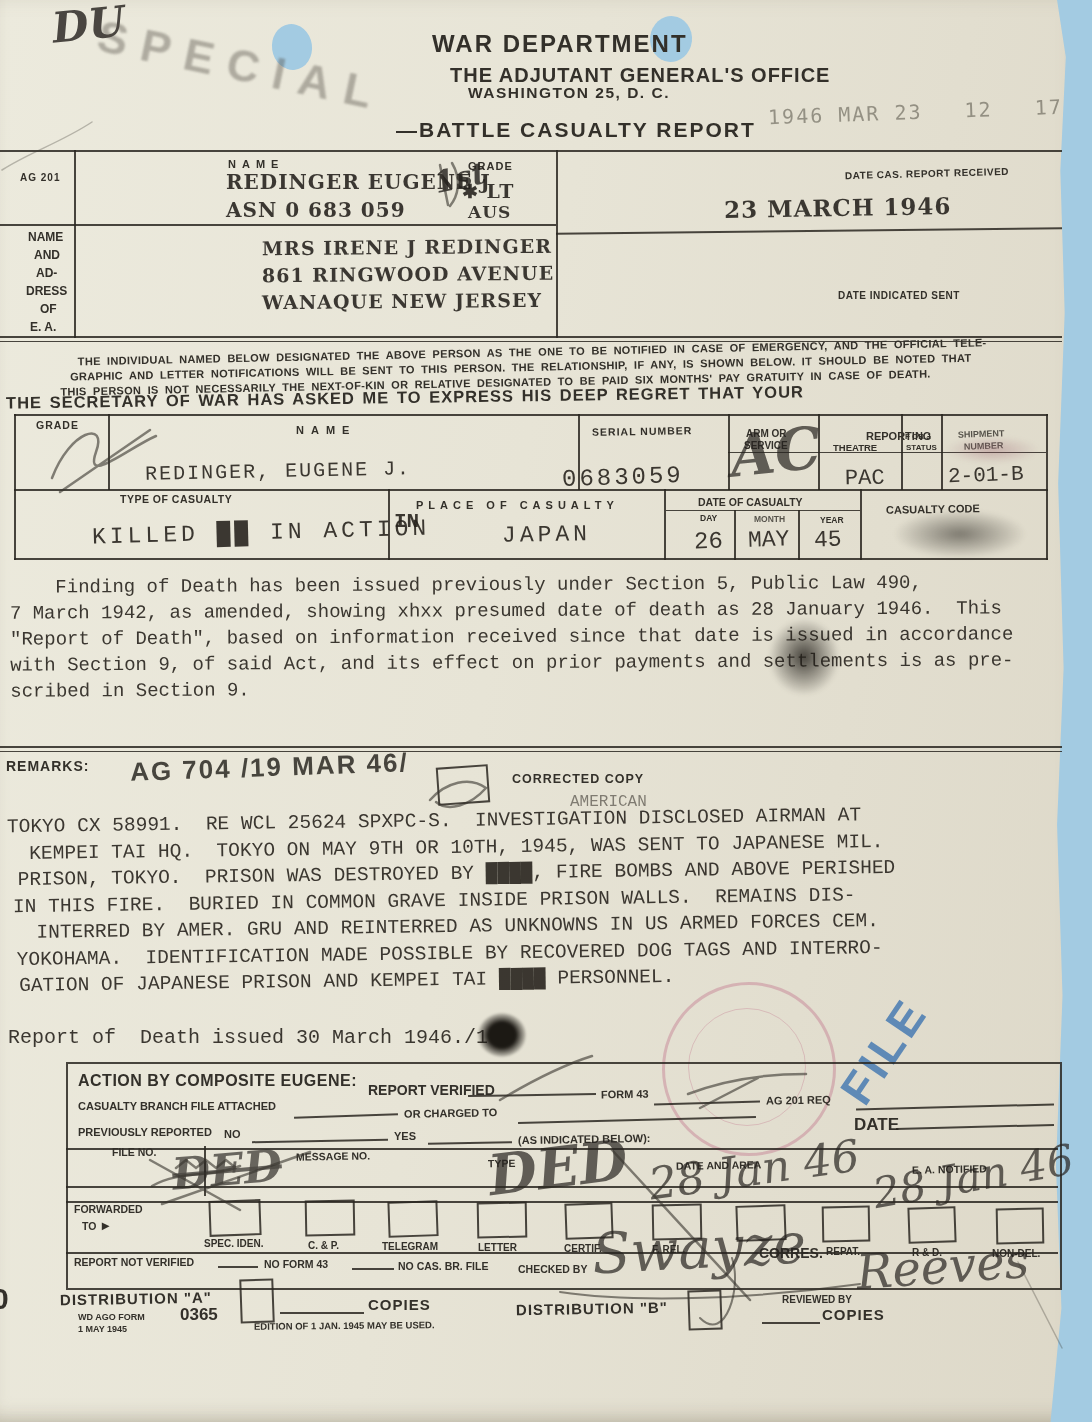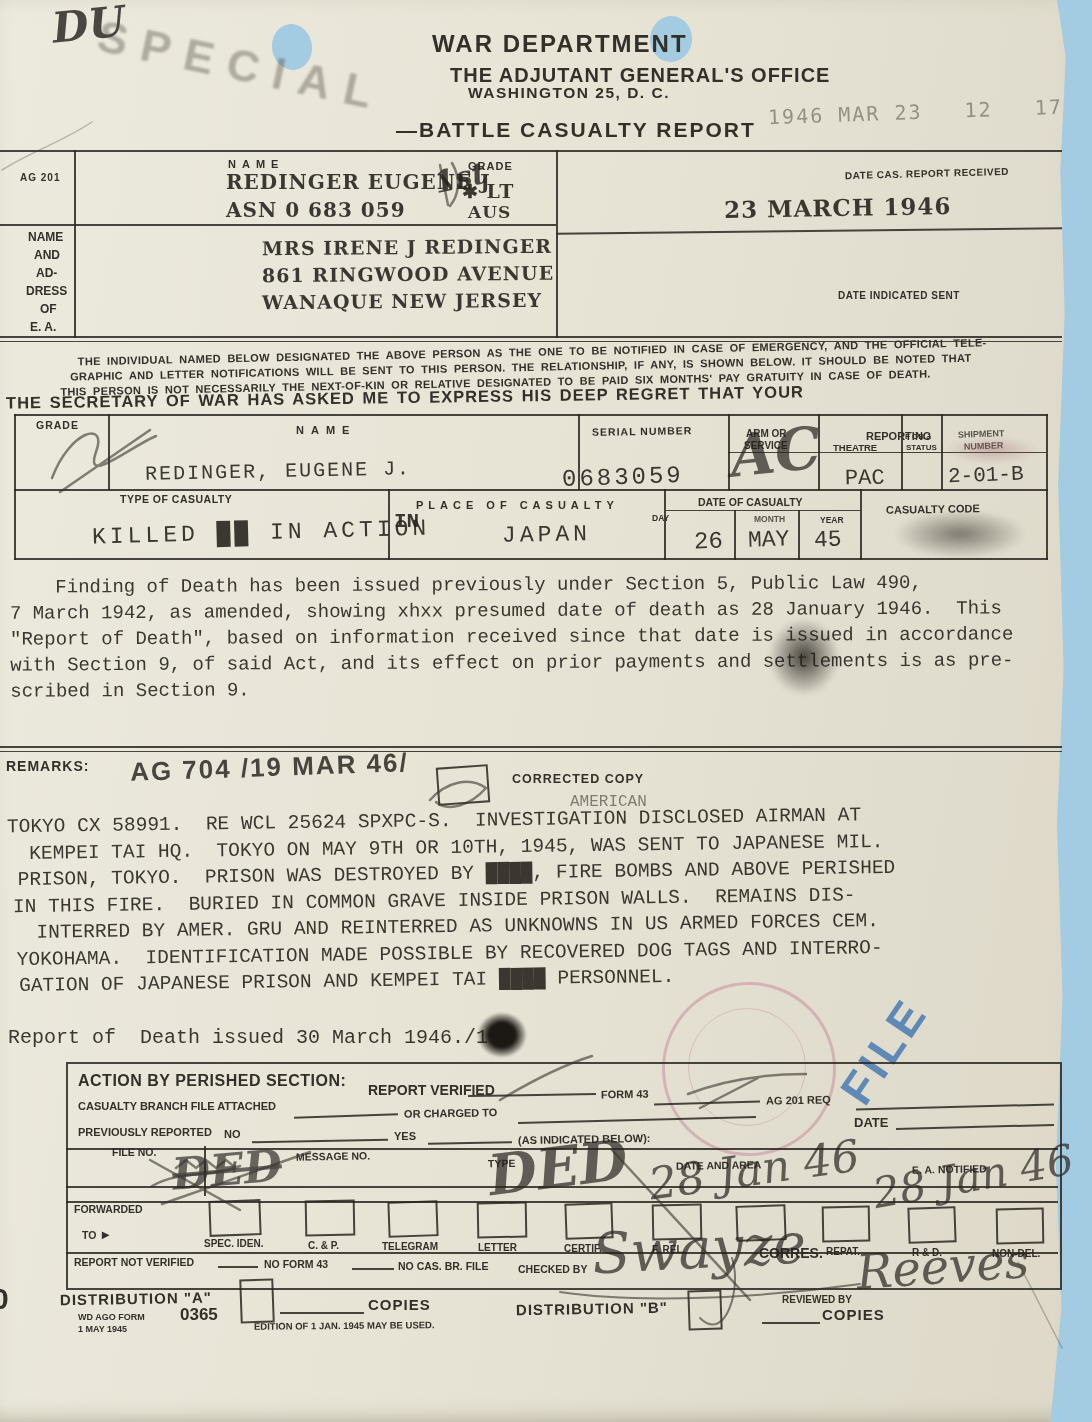--- a/index.html
+++ b/index.html
@@ -107,21 +107,21 @@
 <div class="abs rule" style="left:388px;top:489px;width:2px;height:71px;"></div>
 <div class="abs rule" style="left:664px;top:489px;width:2px;height:71px;"></div>
 <div class="abs rule" style="left:860px;top:489px;width:2px;height:71px;"></div>
 <div class="abs rule" style="left:666px;top:510px;width:194px;height:1px;"></div>
 <div class="abs rule" style="left:734px;top:510px;width:1.5px;height:50px;"></div>
 <div class="abs rule" style="left:798px;top:510px;width:1.5px;height:50px;"></div>
 <div class="abs rule" style="left:14px;top:558px;width:1034px;height:2px;"></div>
 <div class="abs lbl" style="left:120px;top:493px;font-size:10.5px;letter-spacing:.5px;">TYPE OF CASUALTY</div>
 <div class="abs lbl" style="left:416px;top:499px;font-size:11px;letter-spacing:5px;">PLACE OF CASUALTY</div>
 <div class="abs lbl" style="left:698px;top:496px;font-size:10.5px;">DATE OF CASUALTY</div>
-<div class="abs lbl" style="left:652px;top:513px;font-size:8.5px;">DAY</div>
+<div class="abs lbl" style="left:700px;top:513px;font-size:8.5px;">DAY</div>
 <div class="abs lbl" style="left:754px;top:514px;font-size:8.5px;opacity:.8;">MONTH</div>
 <div class="abs lbl" style="left:820px;top:515px;font-size:8.5px;">YEAR</div>
 <div class="abs lbl" style="left:886px;top:503px;font-size:11px;transform:rotate(-1deg);">CASUALTY CODE</div>
 <div class="abs typed" style="left:92px;top:520px;font-size:23px;letter-spacing:4px;transform:rotate(-1.5deg);">KILLED ██ IN ACTION</div>
 <div class="abs typed" style="left:394px;top:510px;font-size:21px;font-weight:bold;">IN</div>
 <div class="abs typed" style="left:502px;top:522px;font-size:23px;letter-spacing:4px;transform:rotate(-1deg);">JAPAN</div>
 <div class="abs typed" style="left:694px;top:528px;font-size:24px;transform:rotate(-2deg);">26</div>
 <div class="abs typed" style="left:748px;top:527px;font-size:23px;transform:rotate(-2deg);">MAY</div>
 <div class="abs typed" style="left:814px;top:527px;font-size:23px;transform:rotate(-2deg);">45</div>
 <div class="abs smudge" style="left:895px;top:510px;width:130px;height:48px;background:radial-gradient(rgba(45,42,36,.55),rgba(45,42,36,0) 72%);"></div>
@@ -153,32 +153,32 @@
 </div>
 
 <div class="abs" style="left:662px;top:982px;width:168px;height:168px;border:3px solid rgba(187,95,125,.35);border-radius:50%;"></div>
 <div class="abs" style="left:688px;top:1008px;width:116px;height:116px;border:1.5px solid rgba(187,95,125,.28);border-radius:50%;"></div>
 <div class="abs lbl" style="left:826px;top:1024px;font-size:46px;letter-spacing:4px;color:rgba(58,114,176,.78);transform:rotate(-56deg);">FILE</div>
 
 <div class="abs typed" style="left:8px;top:1026px;font-size:20px;">Report of  Death issued 30 March 1946./1</div>
 <div class="abs smudge" style="left:478px;top:1013px;width:48px;height:44px;background:radial-gradient(#1c1914 40%,rgba(28,25,20,0) 75%);filter:blur(1px);"></div>
 
 <div class="abs" style="left:66px;top:1062px;width:992px;height:224px;border:2px solid rgba(42,39,33,.85);"></div>
-<div class="abs lbl" style="left:78px;top:1072px;font-size:16px;letter-spacing:.5px;">ACTION BY PERISHED SECTION:</div>
+<div class="abs lbl" style="left:78px;top:1072px;font-size:16px;letter-spacing:.5px;">ACTION BY COMPOSITE EUGENE:</div>
 <div class="abs lbl" style="left:368px;top:1082px;font-size:14px;">REPORT VERIFIED</div>
 <div class="abs rule" style="left:468px;top:1094px;width:128px;height:1.5px;transform:rotate(-1deg);"></div>
 <div class="abs lbl" style="left:601px;top:1088px;font-size:11px;transform:rotate(-1deg);">FORM 43</div>
 <div class="abs rule" style="left:654px;top:1102px;width:106px;height:1.5px;transform:rotate(-1.5deg);"></div>
 <div class="abs lbl" style="left:766px;top:1094px;font-size:11px;transform:rotate(-1deg);">AG 201 REQ</div>
 <div class="abs rule" style="left:856px;top:1106px;width:198px;height:1.5px;transform:rotate(-1.5deg);"></div>
 <div class="abs lbl" style="left:78px;top:1100px;font-size:11px;">CASUALTY BRANCH FILE ATTACHED</div>
 <div class="abs rule" style="left:294px;top:1115px;width:104px;height:1.5px;transform:rotate(-2deg);"></div>
 <div class="abs lbl" style="left:404px;top:1107px;font-size:11px;transform:rotate(-1deg);">OR CHARGED TO</div>
 <div class="abs rule" style="left:518px;top:1119px;width:238px;height:1.5px;transform:rotate(-1.5deg);"></div>
-<div class="abs lbl" style="left:854px;top:1115px;font-size:13px;">DATE</div>
+<div class="abs lbl" style="left:854px;top:1115px;font-size:17px;">DATE</div>
 <div class="abs rule" style="left:896px;top:1126px;width:158px;height:1.5px;transform:rotate(-1.5deg);"></div>
 <div class="abs lbl" style="left:78px;top:1126px;font-size:11px;">PREVIOUSLY REPORTED</div>
 <div class="abs lbl" style="left:224px;top:1128px;font-size:11px;">NO</div>
 <div class="abs rule" style="left:252px;top:1140px;width:136px;height:1.5px;transform:rotate(-1deg);"></div>
 <div class="abs lbl" style="left:394px;top:1130px;font-size:11px;">YES</div>
 <div class="abs rule" style="left:428px;top:1142px;width:84px;height:1.5px;transform:rotate(-1deg);"></div>
 <div class="abs lbl" style="left:518px;top:1133px;font-size:11px;transform:rotate(-1deg);">(AS INDICATED BELOW):</div>
 
 <div class="abs rule" style="left:66px;top:1148px;width:992px;height:1.5px;"></div>
 <div class="abs lbl" style="left:112px;top:1146px;font-size:10.5px;">FILE NO.</div>
@@ -190,21 +190,21 @@
 
 <div class="abs hand" style="left:172px;top:1144px;font-size:44px;font-weight:bold;text-decoration:line-through;transform:rotate(-5deg);opacity:.8;">DED</div>
 <div class="abs hand" style="left:488px;top:1134px;font-size:56px;font-weight:bold;transform:rotate(-7deg);opacity:.85;">DED</div>
 <div class="abs hand" style="left:648px;top:1144px;font-size:44px;transform:rotate(-8deg);opacity:.85;">28 Jan 46</div>
 <div class="abs hand" style="left:872px;top:1152px;font-size:42px;transform:rotate(-10deg);opacity:.85;">28 Jan 46</div>
 
 <div class="abs rule" style="left:66px;top:1186px;width:992px;height:1.5px;"></div>
 <div class="abs rule" style="left:66px;top:1201px;width:992px;height:1.5px;"></div>
 
 <div class="abs lbl" style="left:74px;top:1203px;font-size:10.5px;">FORWARDED</div>
-<div class="abs lbl" style="left:82px;top:1218px;font-size:10.5px;margin-top:9px;">
+<div class="abs lbl" style="left:82px;top:1218px;font-size:10.5px;">
   <span>TO</span>
   <span style="font-size:13px;">►</span>
 </div>
 
 <div class="abs box" style="left:209px;top:1200px;width:48px;height:32px;transform:rotate(-2deg);"></div>
 <div class="abs box" style="left:305px;top:1200px;width:46px;height:32px;transform:rotate(-1deg);"></div>
 <div class="abs box" style="left:388px;top:1201px;width:46px;height:32px;transform:rotate(-2deg);"></div>
 <div class="abs box" style="left:477px;top:1202px;width:46px;height:32px;transform:rotate(-1deg);"></div>
 <div class="abs box" style="left:565px;top:1203px;width:44px;height:32px;transform:rotate(-2deg);"></div>
 <div class="abs box" style="left:652px;top:1204px;width:46px;height:32px;transform:rotate(-1deg);"></div>

